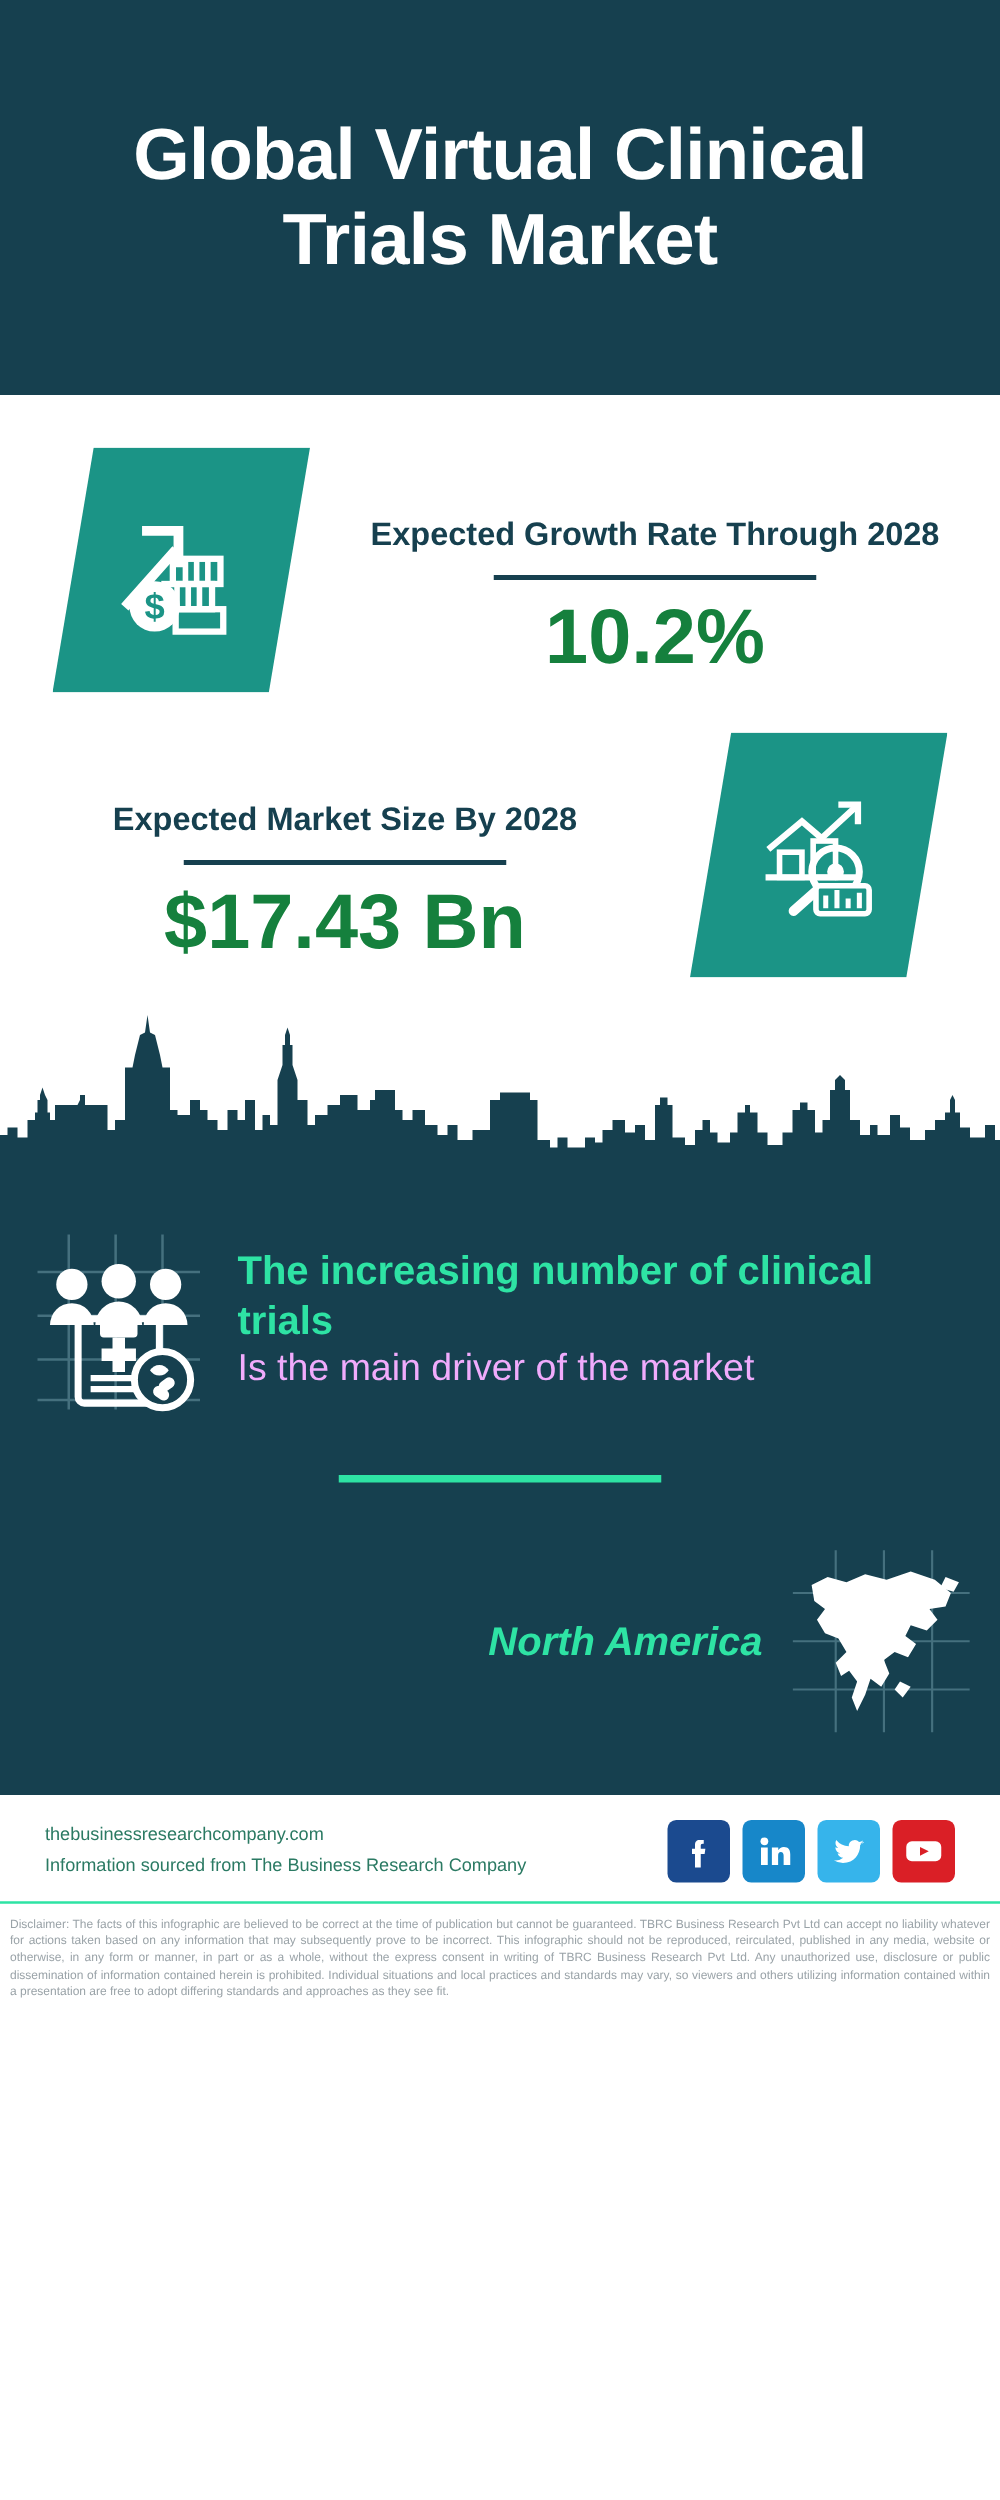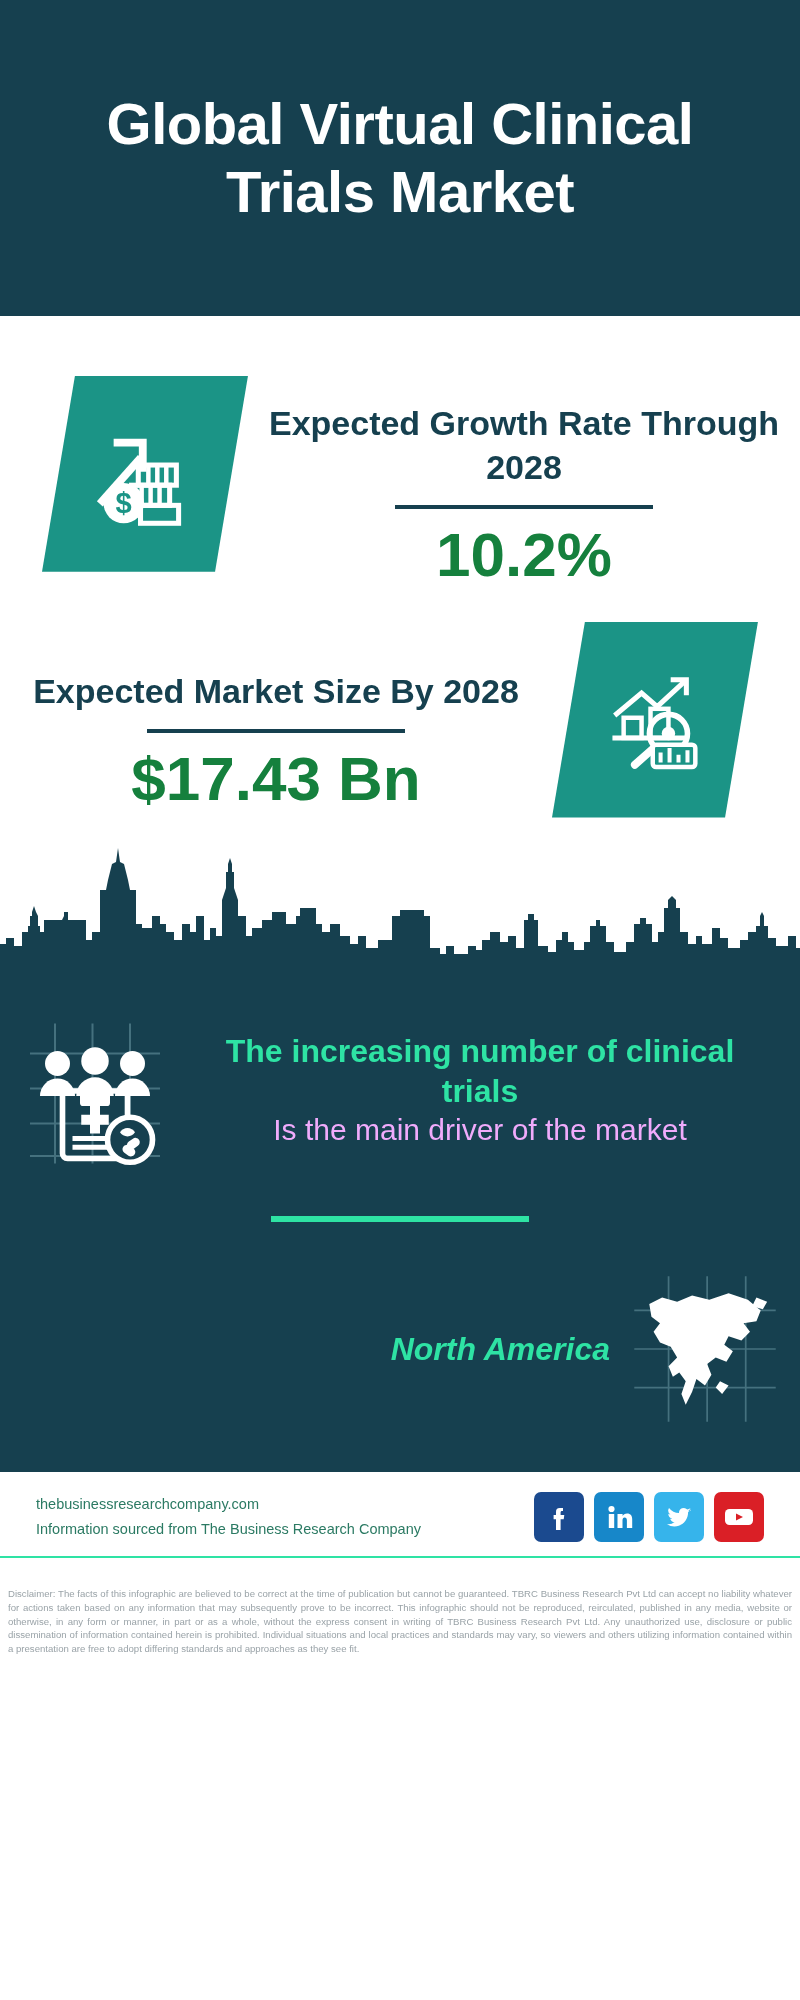--- a/index.html
+++ b/index.html
@@ -64,21 +64,21 @@
   }
   .icon-tile svg { width: 112px; height: 112px; display: block; }
 
   .stat-text {
     flex: 1 1 auto;
     text-align: center;
     padding: 0 14px;
   }
   .stat-label {
     color: #16404F;
-    font-size: 34px;
+    font-size: 26px;
     font-weight: bold;
     line-height: 1.3;
     margin-top: 43px;
   }
   .stat-rule {
     width: 258px;
     height: 4px;
     background: #16404F;
     margin: 16px auto 12px auto;
   }
@@ -115,21 +115,20 @@
   .fact-icon {
     width: 190px;
     flex: 0 0 auto;
     display: flex;
     align-items: center;
     justify-content: center;
   }
   .fact-icon svg { width: 150px; height: 150px; display: block; }
   .fact-text {
     flex: 1 1 auto;
-    text-align: center;
     padding: 0 30px 0 0;
   }
   .fact-head {
     color: #2EE3A4;
     font-size: 32px;
     font-weight: bold;
     line-height: 1.25;
   }
   .fact-sub {
     color: #f0abfc;
@@ -176,21 +175,20 @@
   .sep-line { width: 800px; height: 2px; background: #2EE3A4; }
 
   .disclaimer {
     width: 800px;
     padding: 10px 8px 0 8px;
     color: #9aa3a8;
     font-size: 9.6px;
     line-height: 1.42;
     text-align: justify;
     font-family: "Liberation Sans", sans-serif;
-    margin-top: 19px;
   }
 </style>
 </head>
 <body>
 
 <div class="page">
 
   <div class="header">
     <div class="header-title">Global Virtual Clinical Trials Market</div>
   </div>

